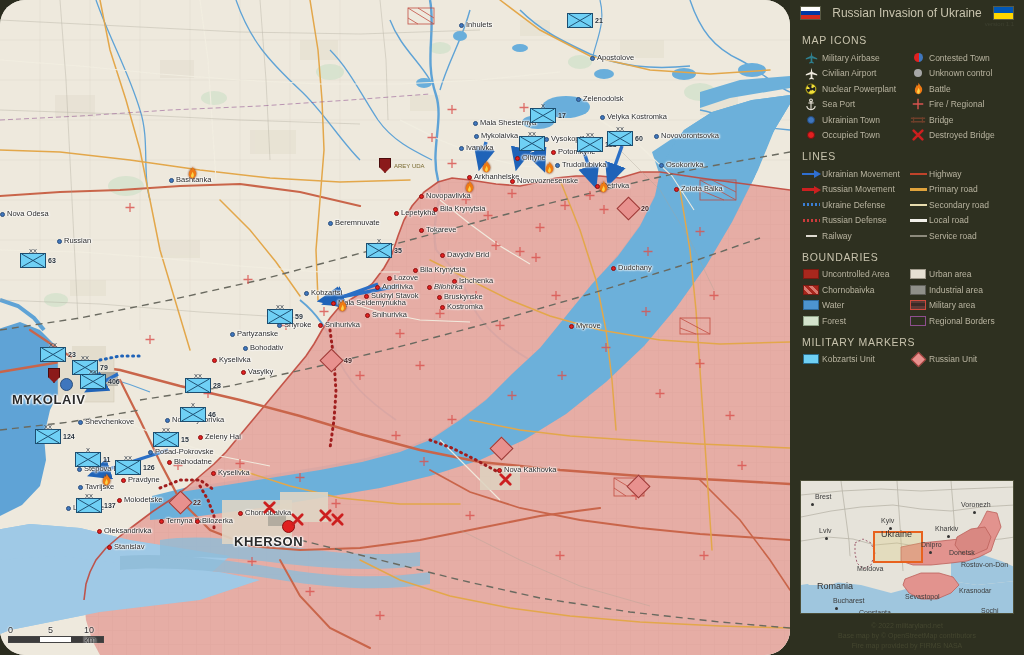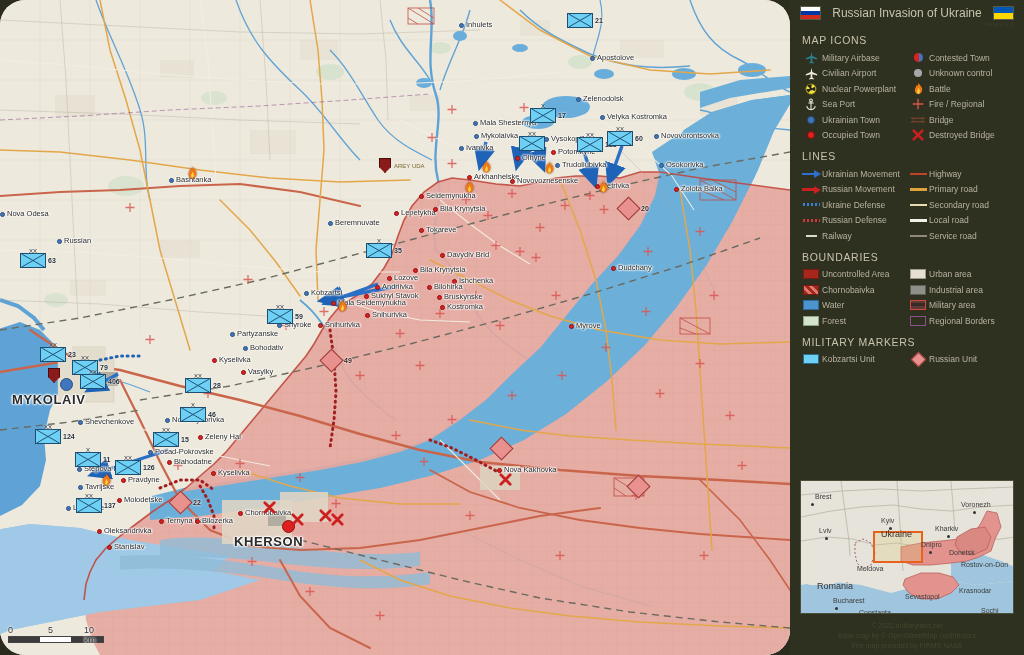--- a/index.html
+++ b/index.html
@@ -472,21 +472,21 @@
         <div class="lbl town" style="left: 466px; top: 143px;">Ivanivka</div>
         <div class="dot ua" style="width: 5px; height: 5px; left: 659px; top: 163px;"></div>
         <div class="lbl town" style="left: 666px; top: 160px;">Osokorivka</div>
         <div class="dot ua" style="width: 5px; height: 5px; left: 555px; top: 163px;"></div>
         <div class="lbl town" style="left: 562px; top: 160px;">Trudoliubivka</div>
         <div class="dot ua" style="width: 5px; height: 5px; left: 169px; top: 178px;"></div>
         <div class="lbl town" style="left: 176px; top: 175px;">Bashtanka</div>
         <div class="dot ru" style="width: 5px; height: 5px; left: 467px; top: 175px;"></div>
         <div class="lbl town" style="left: 474px; top: 172px;">Arkhanhelske</div>
         <div class="dot ru" style="width: 5px; height: 5px; left: 419px; top: 194px;"></div>
-        <div class="lbl town" style="left: 426px; top: 191px;">Seidemynukha</div>
+        <div class="lbl town" style="left: 426px; top: 191px;">Novopavlivka</div>
         <div class="dot ru" style="width: 5px; height: 5px; left: 394px; top: 211px;"></div>
         <div class="lbl town" style="left: 401px; top: 208px;">Lepetykha</div>
         <div class="dot ru" style="width: 5px; height: 5px; left: 433px; top: 207px;"></div>
         <div class="lbl town" style="left: 440px; top: 204px;">Bila Krynytsia</div>
         <div class="dot ua" style="width: 5px; height: 5px; left: 0px; top: 212px;"></div>
         <div class="lbl town" style="left: 7px; top: 209px;">Nova Odesa</div>
         <div class="dot ua" style="width: 5px; height: 5px; left: 328px; top: 221px;"></div>
         <div class="lbl town" style="left: 335px; top: 218px;">Beremnuvate</div>
         <div class="dot ru" style="width: 5px; height: 5px; left: 419px; top: 228px;"></div>
         <div class="lbl town" style="left: 426px; top: 225px;">Tokarevе</div>
@@ -496,21 +496,21 @@
         <div class="lbl town" style="left: 447px; top: 250px;">Davydiv Brid</div>
         <div class="dot ru" style="width: 5px; height: 5px; left: 413px; top: 268px;"></div>
         <div class="lbl town" style="left: 420px; top: 265px;">Bila Krynytsia</div>
         <div class="dot ru" style="width: 5px; height: 5px; left: 387px; top: 276px;"></div>
         <div class="lbl town" style="left: 394px; top: 273px;">Lozove</div>
         <div class="dot ru" style="width: 5px; height: 5px; left: 452px; top: 279px;"></div>
         <div class="lbl town" style="left: 459px; top: 276px;">Ishchenka</div>
         <div class="dot ru" style="width: 5px; height: 5px; left: 375px; top: 285px;"></div>
         <div class="lbl town" style="left: 382px; top: 282px;">Andriivka</div>
         <div class="dot ru" style="width: 5px; height: 5px; left: 427px; top: 285px;"></div>
-        <div class="lbl town" style="left: 434px; top: 282px;">Bilohirka</div>
+        <div class="lbl town" style="left: 434px; top: 282px; font-style: italic;">Bilohirka</div>
         <div class="dot ua" style="width: 5px; height: 5px; left: 304px; top: 291px;"></div>
         <div class="lbl town" style="left: 311px; top: 288px;">Kobzartsi</div>
         <div class="dot ru" style="width: 5px; height: 5px; left: 364px; top: 294px;"></div>
         <div class="lbl town" style="left: 371px; top: 291px;">Sukhyi Stavok</div>
         <div class="dot ru" style="width: 5px; height: 5px; left: 437px; top: 295px;"></div>
         <div class="lbl town" style="left: 444px; top: 292px;">Bruskynske</div>
         <div class="dot ru" style="width: 5px; height: 5px; left: 331px; top: 301px;"></div>
         <div class="lbl town" style="left: 338px; top: 298px;">Mala Seidemynukha</div>
         <div class="dot ru" style="width: 5px; height: 5px; left: 440px; top: 305px;"></div>
         <div class="lbl town" style="left: 447px; top: 302px;">Kostromka</div>

